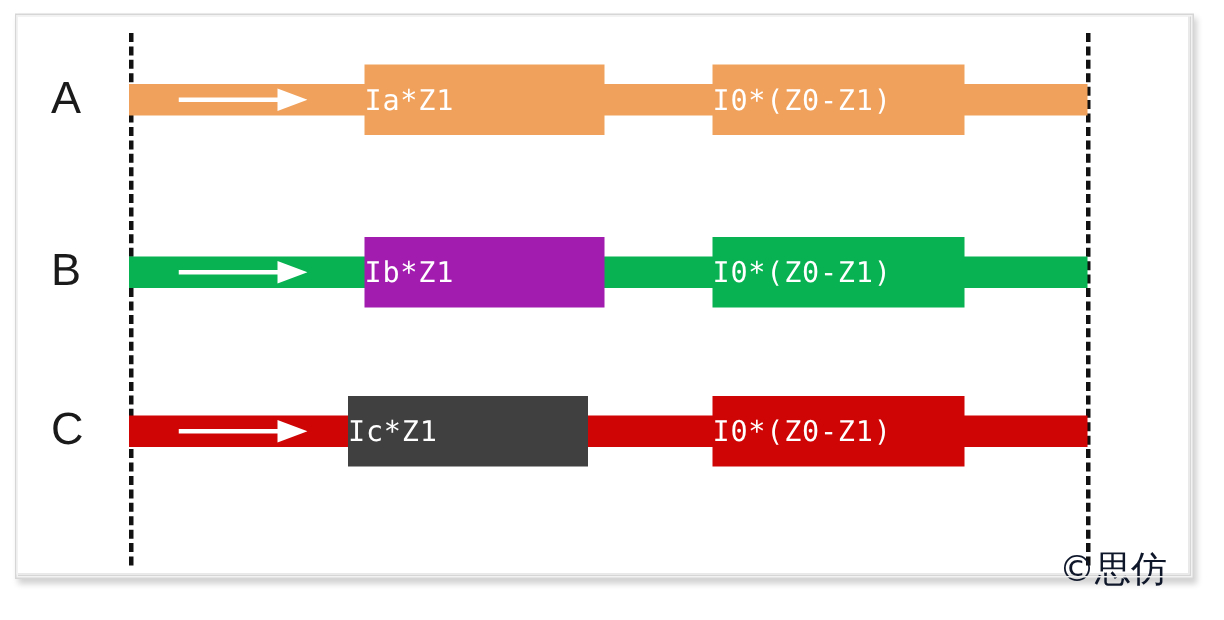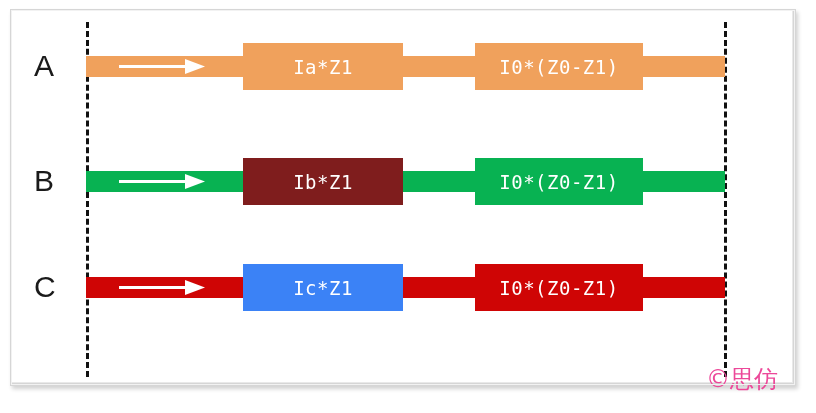--- a/index.html
+++ b/index.html
@@ -71,21 +71,20 @@
   .thin-bar {
     position: absolute;
     height: 21px;
   }
   
   .block {
     position: absolute;
     height: 47px;
     display: flex;
     align-items: center;
-    justify-content: center;
     box-sizing: border-box;
   }
   .block-text {
     font-family: "DejaVu Sans Mono", "Liberation Mono", monospace;
     font-size: 19px;
     color: #ffffff;
     letter-spacing: 0.5px;
     white-space: nowrap;
   }
   
@@ -93,21 +92,21 @@
     position: absolute;
     pointer-events: none;
   }
 
   
   .watermark {
     position: absolute;
     right: 38px;
     bottom: 18px;
     text-align: center;
-    color: #ec4899;
+    color: #0f172a;
     font-family: "DejaVu Sans", sans-serif;
     font-size: 24px;
     line-height: 1.28;
     user-select: none;
   }
   .watermark div { white-space: nowrap; }
 </style>
 </head>
 <body>
 
@@ -142,40 +141,40 @@
   <div class="phase-row" style="top:0;">
     <span class="phase-label" style="left:34px; top:166px;">B</span>
 
     <div class="thin-bar" style="left:86px; top:171px; width:639px; background:#08b252;"></div>
 
     <svg class="arrow" style="left:119px; top:173px;" width="86" height="17" viewBox="0 0 86 17">
       <line x1="0" y1="8.5" x2="70" y2="8.5" stroke="#ffffff" stroke-width="3"></line>
       <polygon points="66,1 86,8.5 66,16" fill="#ffffff"></polygon>
     </svg>
 
-    <div class="block" style="left:243px; top:158px; width:160px; background:#7f1d1d;">
+    <div class="block" style="left:243px; top:158px; width:160px; background:#a21caf;">
       <span class="block-text">Ib*Z1</span>
     </div>
 
     <div class="block" style="left:475px; top:158px; width:168px; background:#08b252;">
       <span class="block-text">I0*(Z0-Z1)</span>
     </div>
   </div>
 
   <div class="phase-row" style="top:0;">
     <span class="phase-label" style="left:34px; top:272px;">C</span>
 
     <div class="thin-bar" style="left:86px; top:277px; width:639px; background:#cf0505;"></div>
 
     <svg class="arrow" style="left:119px; top:279px;" width="86" height="17" viewBox="0 0 86 17">
       <line x1="0" y1="8.5" x2="70" y2="8.5" stroke="#ffffff" stroke-width="3"></line>
       <polygon points="66,1 86,8.5 66,16" fill="#ffffff"></polygon>
     </svg>
 
-    <div class="block" style="left:243px; top:264px; width:160px; background:#3b82f6;">
+    <div class="block" style="left:232px; top:264px; width:160px; background:#404040;">
       <span class="block-text">Ic*Z1</span>
     </div>
 
     <div class="block" style="left:475px; top:264px; width:168px; background:#cf0505;">
       <span class="block-text">I0*(Z0-Z1)</span>
     </div>
   </div>
 
   <div class="watermark">
     <div>©思仿</div>

